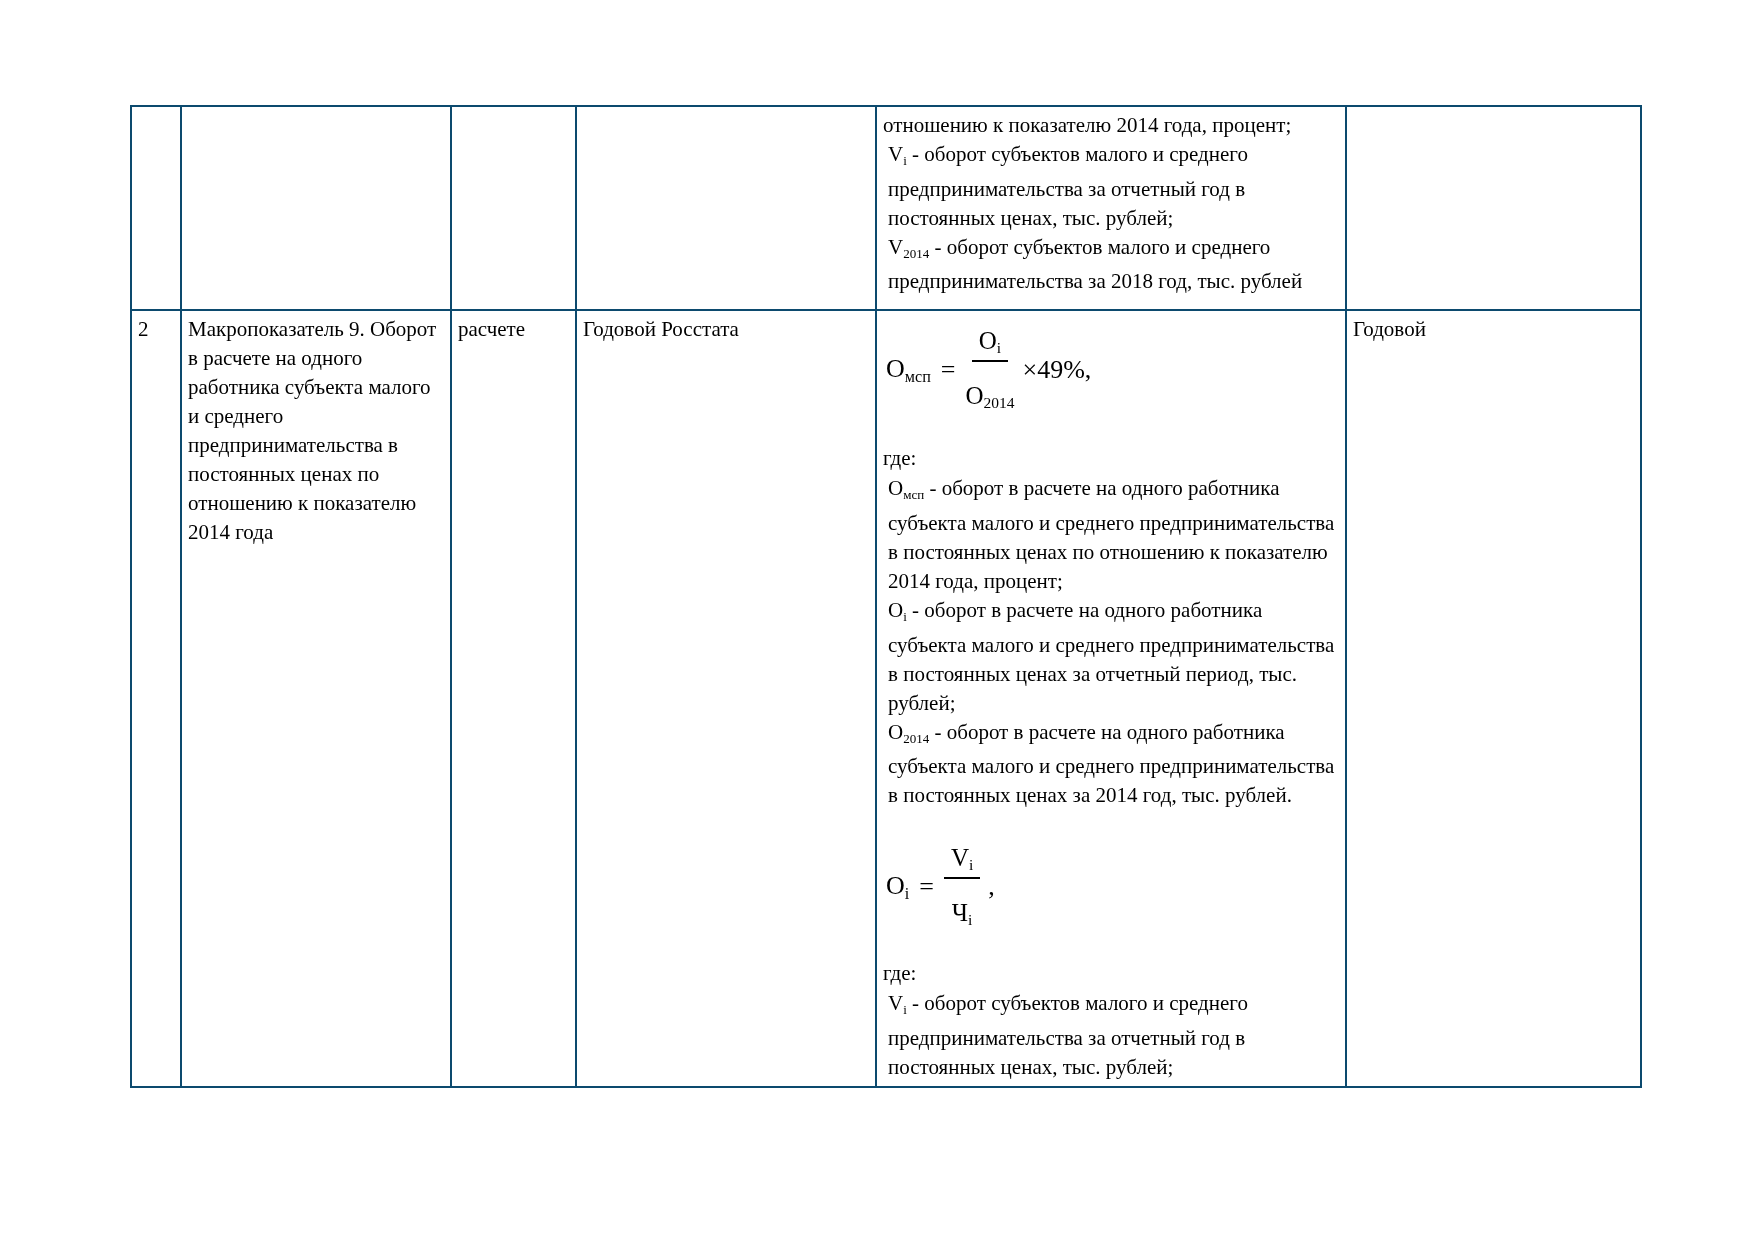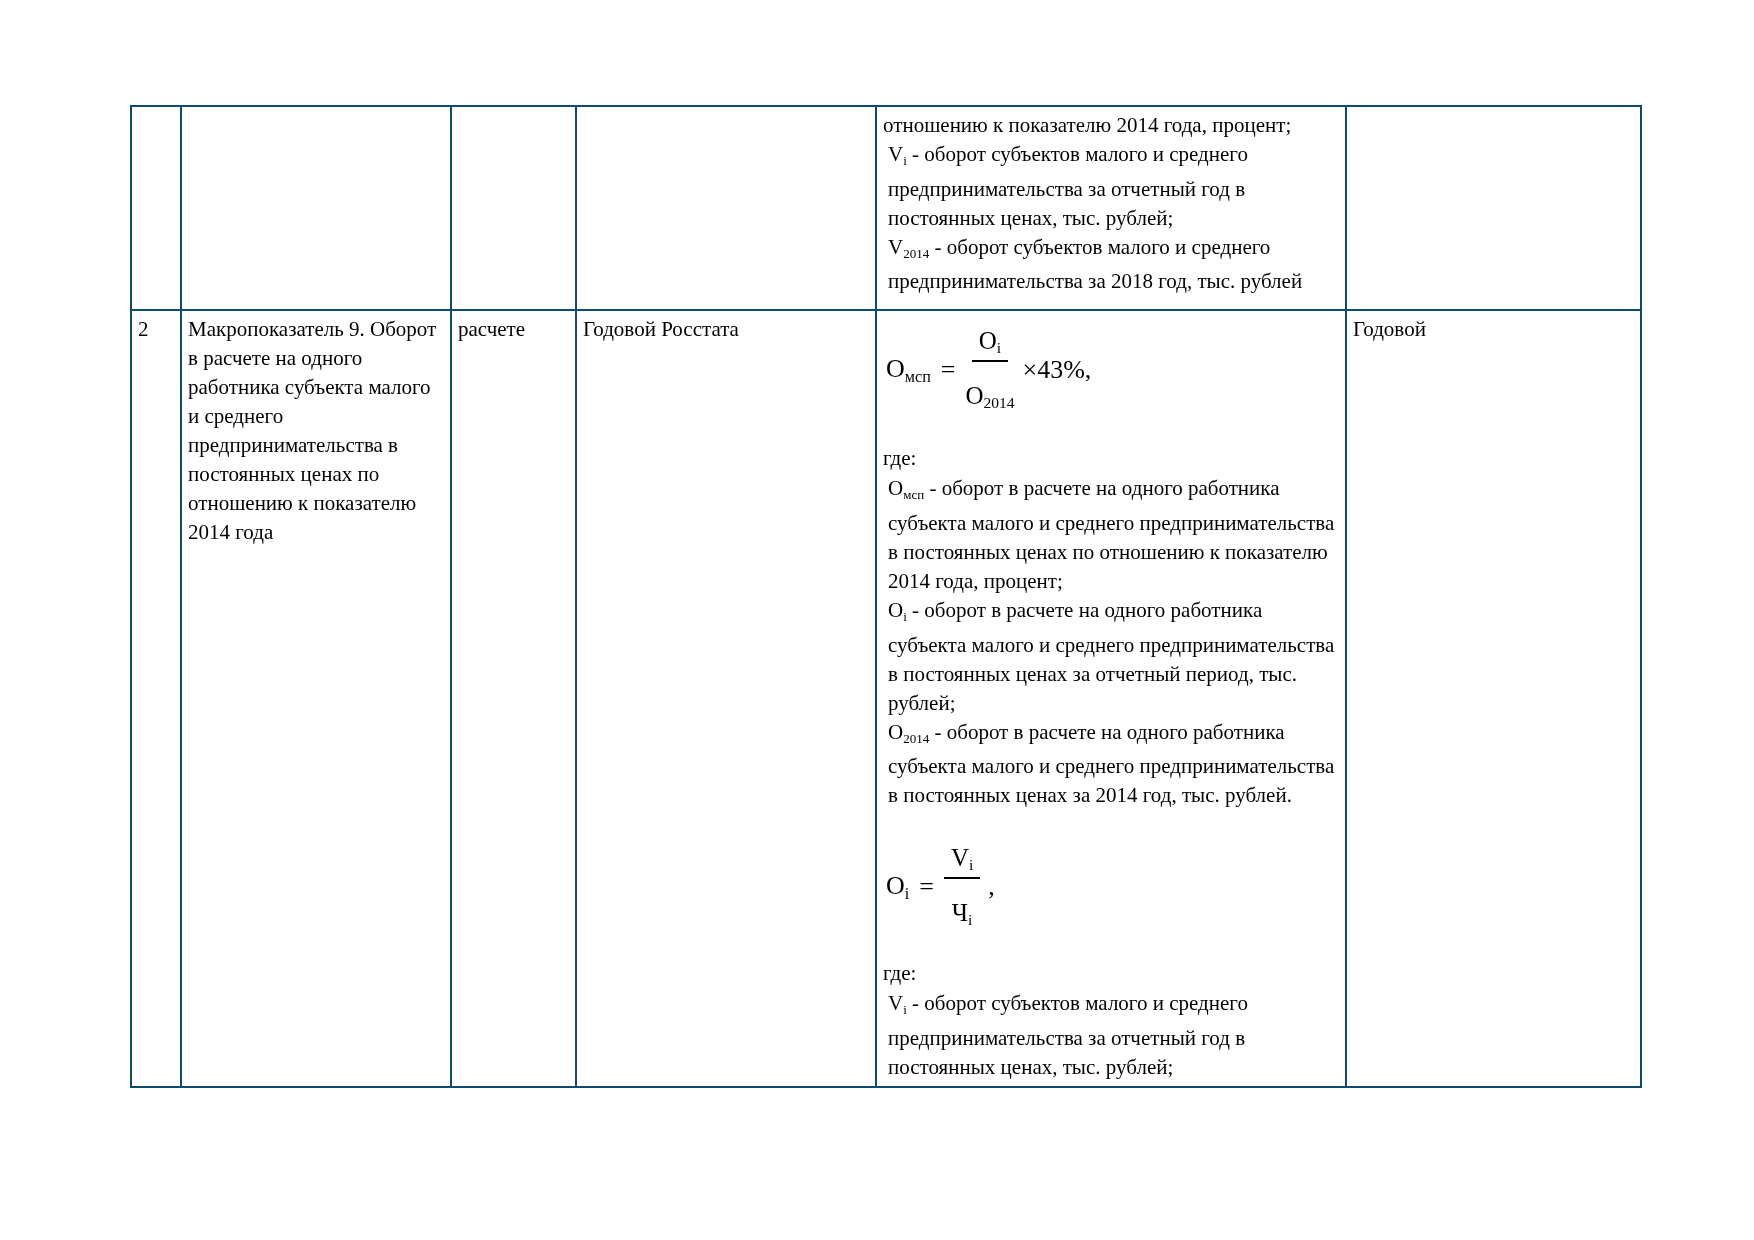--- a/index.html
+++ b/index.html
@@ -92,21 +92,21 @@
         <td class="c-source">Годовой Росстата</td>
         <td class="c-formula">
 
           <div class="formula formula1">
             <span class="lhs"><span>О</span><span class="sub">мсп</span></span>
             <span class="f-eq">=</span>
             <span class="frac">
               <span class="num"><span>О</span><span class="sub">i</span></span>
               <span class="den"><span>О</span><span class="sub">2014</span></span>
             </span>
-            <span class="f-tail">×43%,</span>
+            <span class="f-tail">×49%,</span>
           </div>
 
           <p class="where">где:</p>
           <p class="fpar"><span>О</span><span class="sub">мсп</span><span> - оборот в расчете на одного работника субъекта малого и среднего предпринимательства в постоянных ценах по отношению к показателю 2014 года, процент;</span></p>
           <p class="fpar"><span>О</span><span class="sub">i</span><span> - оборот в расчете на одного работника субъекта малого и среднего предпринимательства в постоянных ценах за отчетный период, тыс. рублей;</span></p>
           <p class="fpar"><span>О</span><span class="sub">2014</span><span> - оборот в расчете на одного работника субъекта малого и среднего предпринимательства в постоянных ценах за 2014 год, тыс. рублей.</span></p>
 
           <div class="formula formula2">
             <span class="lhs"><span>О</span><span class="sub">i</span></span>
             <span class="f-eq">=</span>

